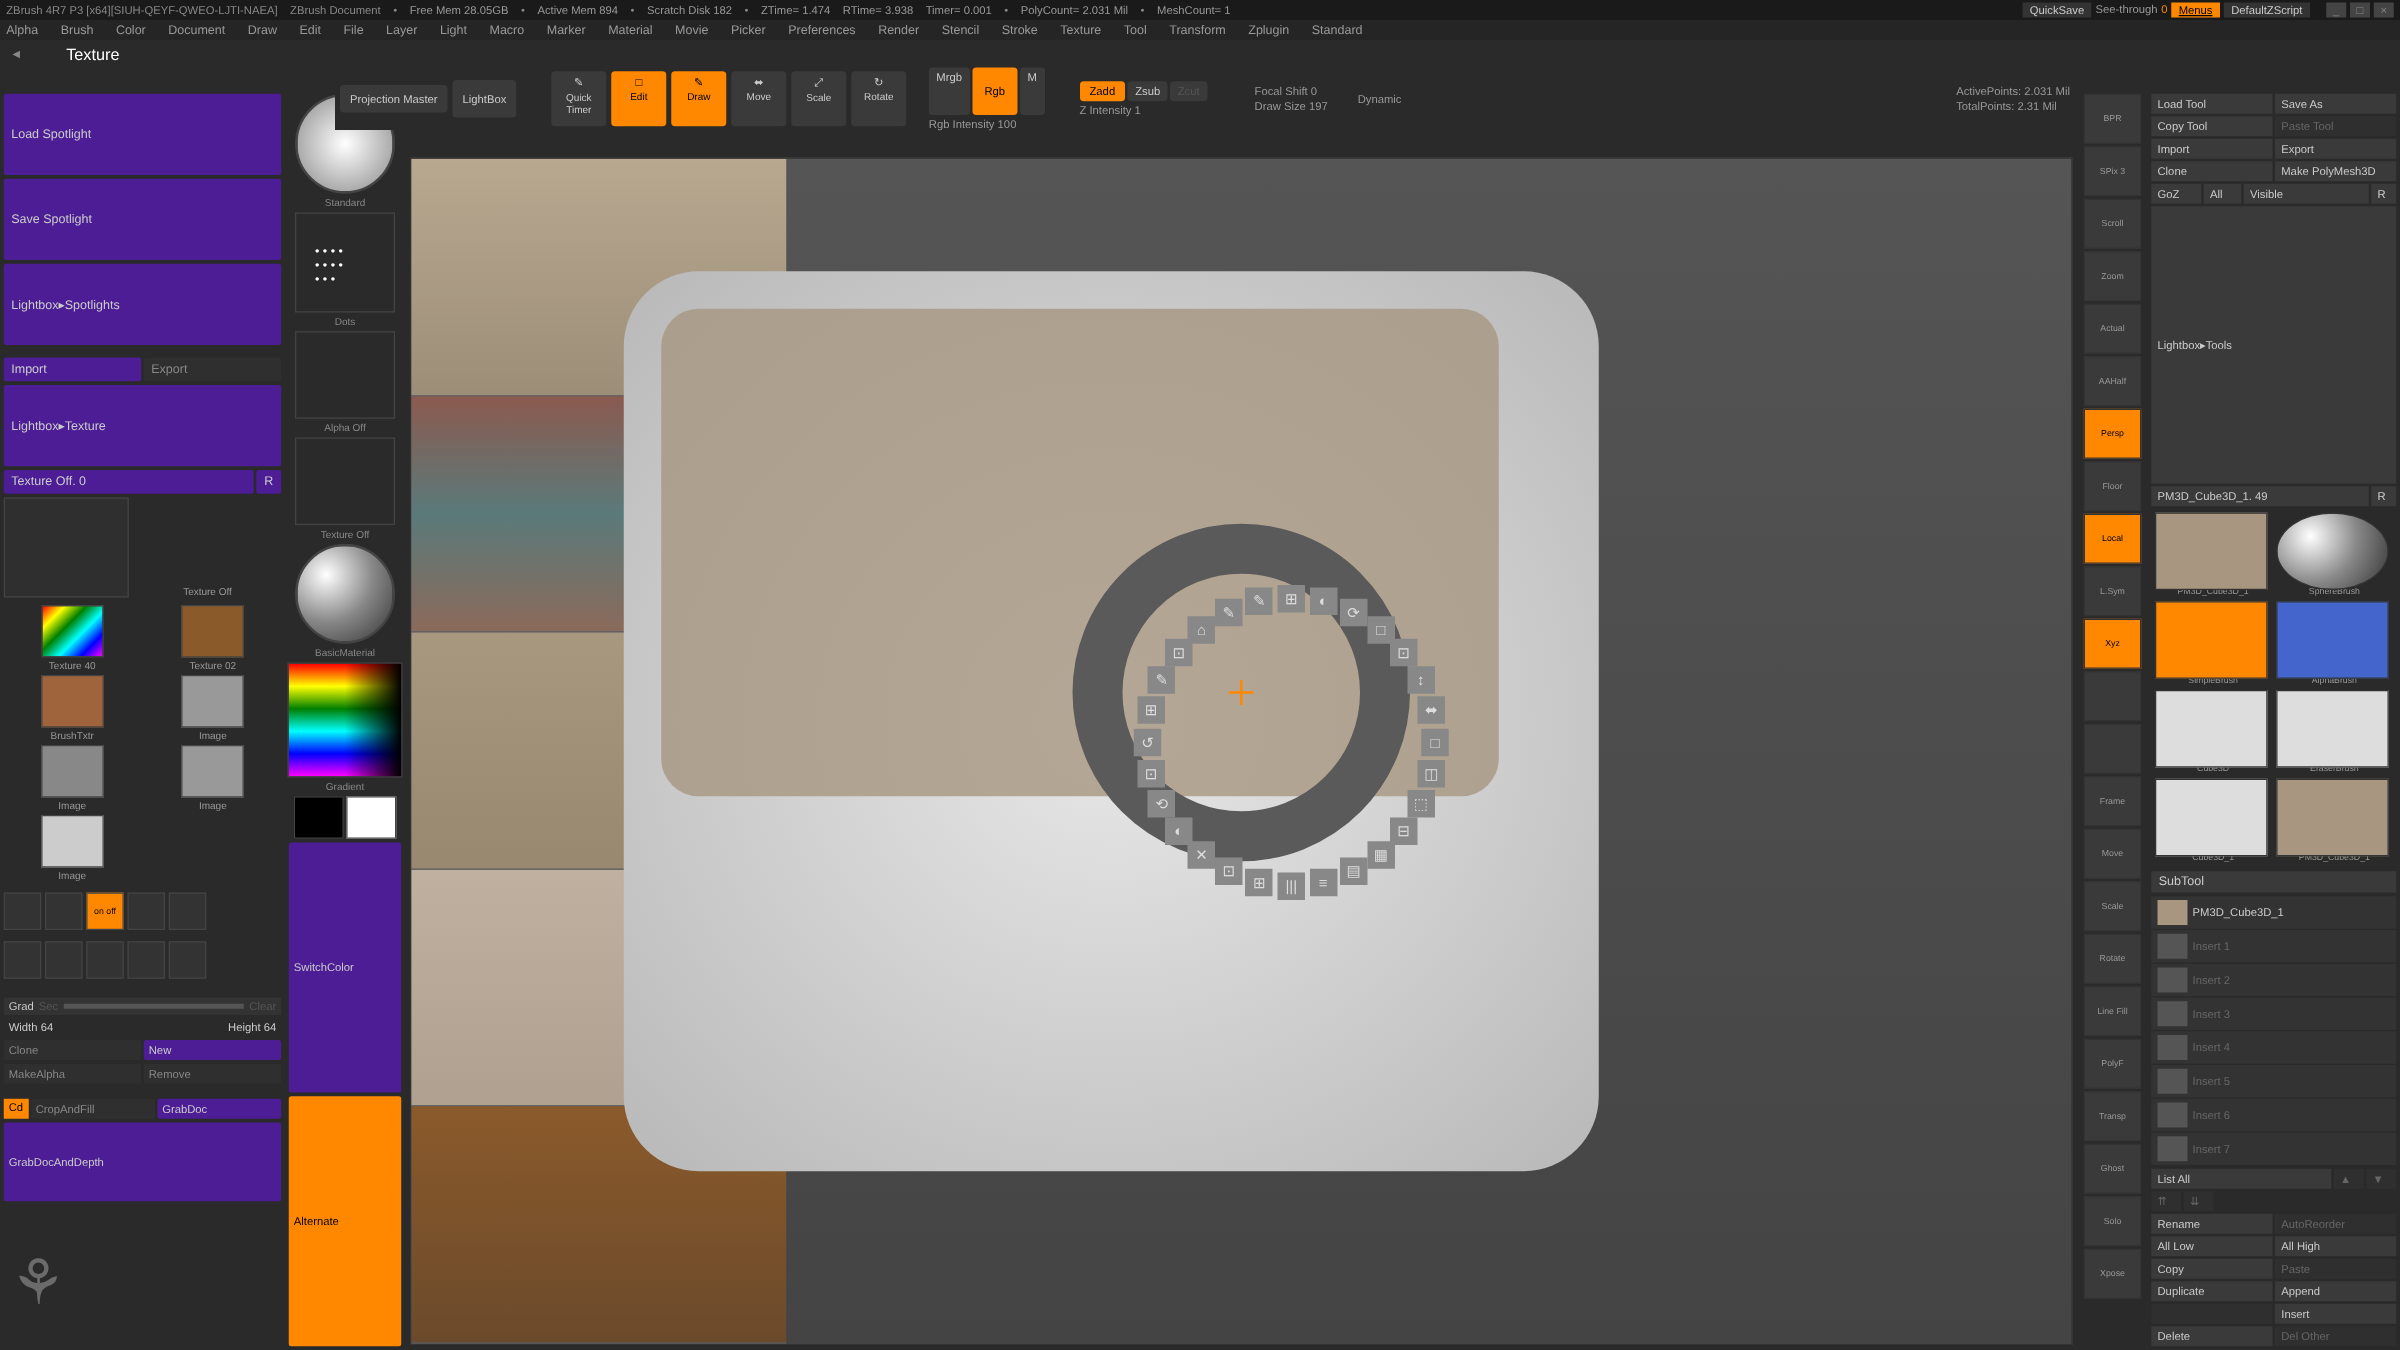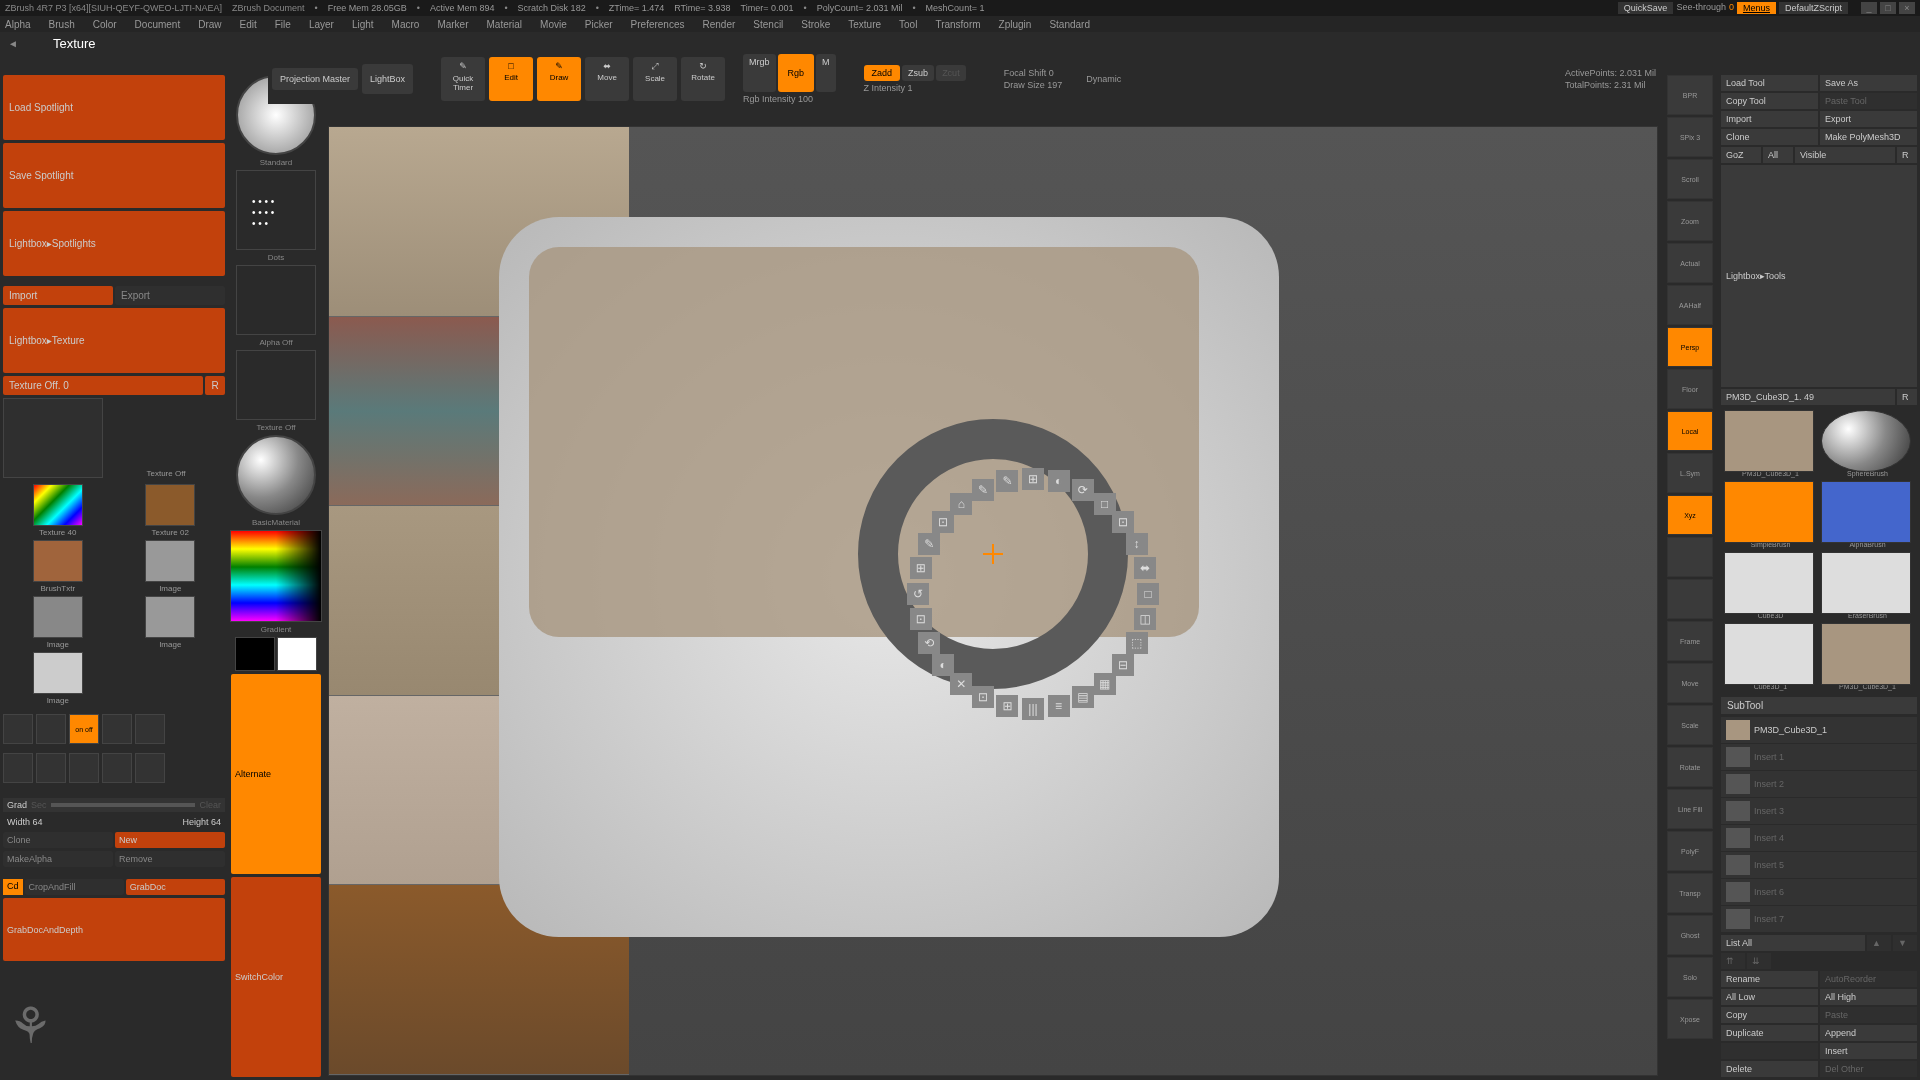--- a/index.html
+++ b/index.html
@@ -23,21 +23,21 @@
 .header-arrow { color: #888; margin-right: 5px; }
 
 .info-line { height: 18px; background: #2a2a2a; padding: 2px 280px; font-size: 11px; color: #bbb; }
 .info-line .orange-text { color: #ff8800; }
 
 .main-container { display: flex; height: calc(100% - 72px); }
 
 
 .left-panel { width: 228px; background: #2a2a2a; padding: 3px; display: flex; flex-direction: column; gap: 3px; }
 .btn-row { display: flex; gap: 2px; }
-.panel-btn { flex: 1; background: #c2410c; border: none; color: #ccc; font-size: 10px; padding: 4px 6px; text-align: left; cursor: pointer; border-radius: 2px; }
+.panel-btn { flex: 1; background: #4c1d95; border: none; color: #ccc; font-size: 10px; padding: 4px 6px; text-align: left; cursor: pointer; border-radius: 2px; }
 .panel-btn.dark { background: #2f2f2f; color: #888; }
 .panel-btn.small { padding: 3px 4px; font-size: 9px; }
 .texture-grid { display: grid; grid-template-columns: repeat(2, 1fr); gap: 3px; margin: 3px 0; }
 .tex-item { display: flex; flex-direction: column; align-items: center; gap: 2px; }
 .tex-swatch { width: 50px; height: 42px; background: #555; border: 1px solid #444; }
 .tex-swatch.rainbow { background: linear-gradient(135deg, red, yellow, green, cyan, blue, magenta); }
 .tex-swatch.brown1 { background: #8b5a2b; }
 .tex-swatch.brown2 { background: #a0643c; }
 .tex-swatch.gray1 { background: #999; }
 .tex-swatch.gray2 { background: #888; }
@@ -349,22 +349,22 @@
       <div class="alpha-box"></div>
       <div class="sub-label">Texture Off</div>
       <div class="material-ball"></div>
       <div class="sub-label">BasicMaterial</div>
       <div class="color-picker"></div>
       <div class="sub-label">Gradient</div>
       <div class="switch-colors">
         <div class="color-sq" style="background:#000"></div>
         <div class="color-sq" style="background:#fff"></div>
       </div>
+      <button class="panel-btn small" style="width:100%">SwitchColor</button>
       <button class="panel-btn small" style="width:100%;background:#ff8800;color:#000">Alternate</button>
-      <button class="panel-btn small" style="width:100%">SwitchColor</button>
     </div>
 
     <div class="viewport">
       <div class="canvas-bg"></div>
       <div class="texture-strip">
         <div class="tex-tile t1"></div>
         <div class="tex-tile t2"></div>
         <div class="tex-tile t3"></div>
         <div class="tex-tile t4"></div>
         <div class="tex-tile t5"></div>

